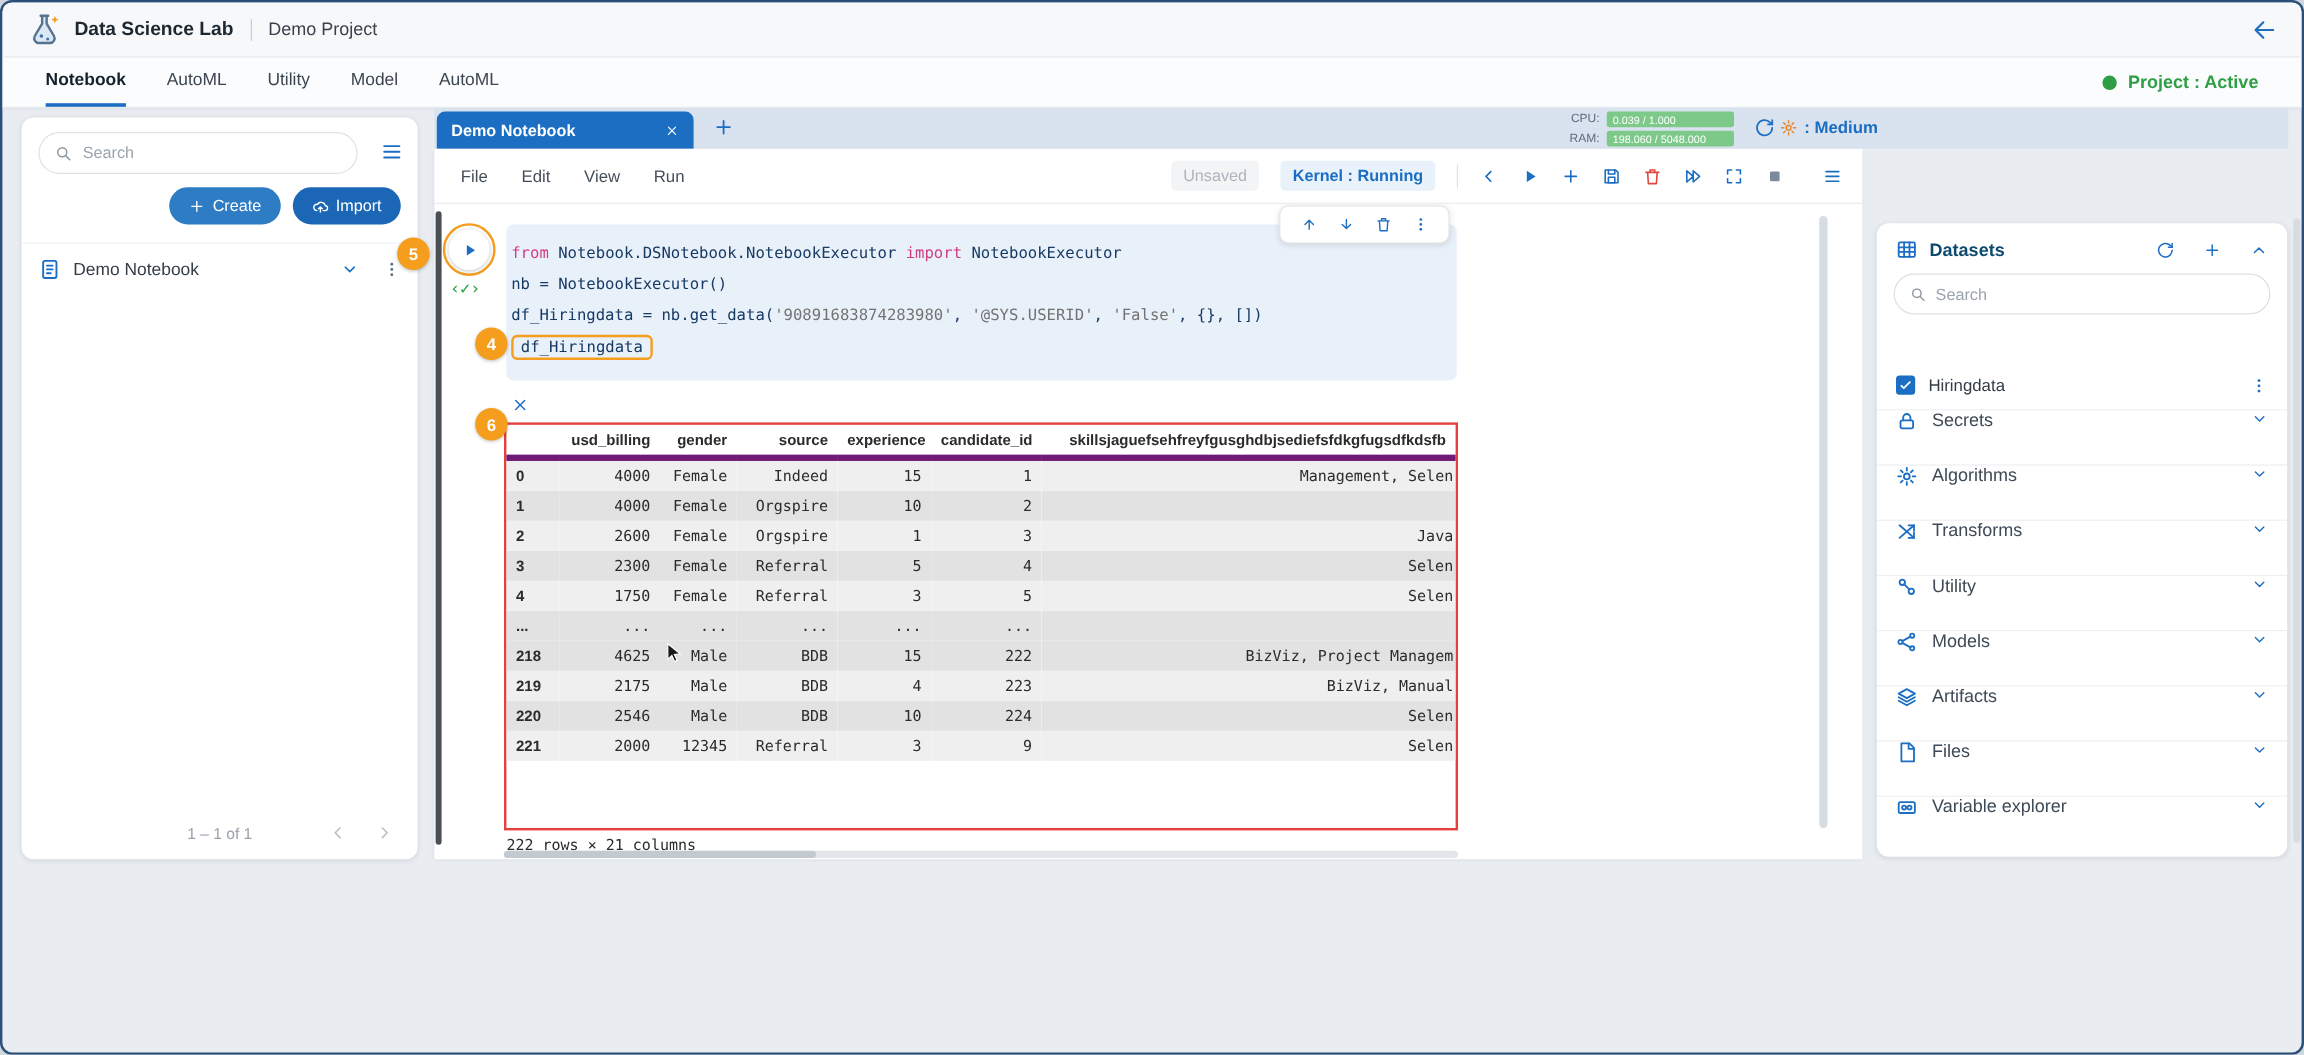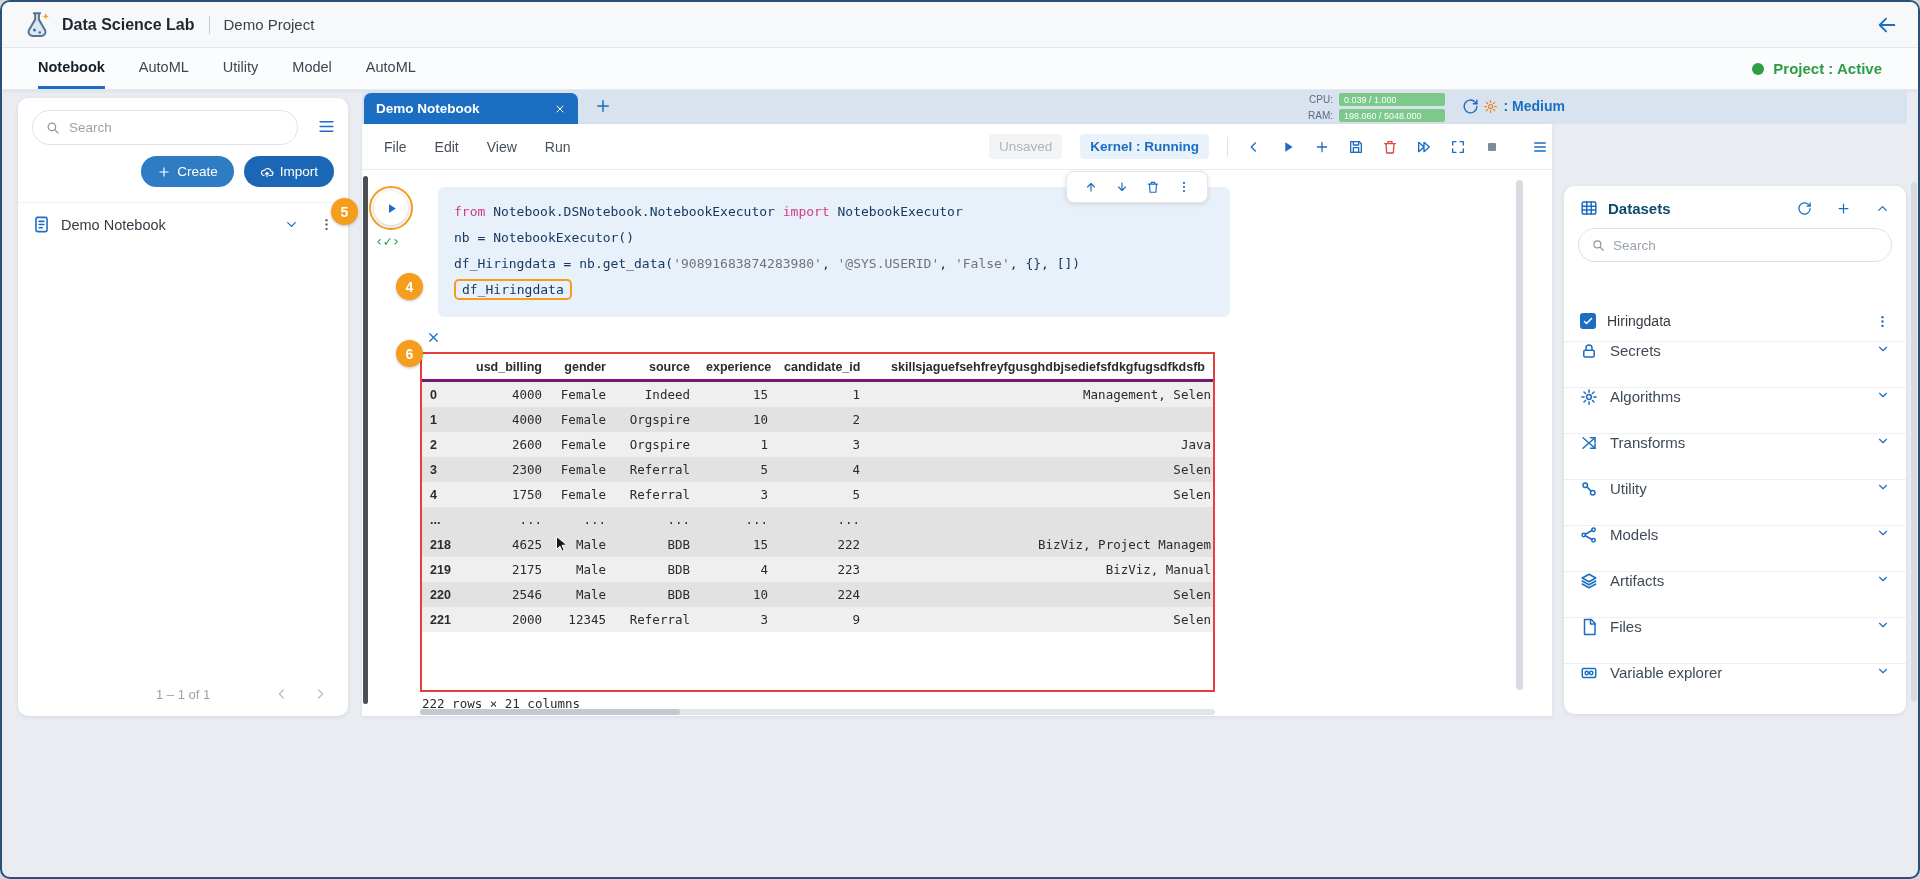--- a/index.html
+++ b/index.html
@@ -51,52 +51,52 @@
   .res-row { display:flex; align-items:center; gap:6px; }
   .res-lbl { width:30px; text-align:right; font-size:10px; color:#5d6b7e; }
   .res-badge { width:106px; height:13px; background:#7cc98a; color:#fff; font-size:9px; display:flex; align-items:center; padding:0 5px; border-radius:2px; }
   .strip-refresh { position:absolute; right:428px; top:8px; color:#1b6ec2; font-size:17px; display:flex; cursor:pointer; }
   .medium { position:absolute; right:342px; top:8px; display:flex; align-items:center; gap:6px; }
   .medium .gear { color:#e8872a; font-size:15px; display:flex; }
   .medium .m-lbl { font-size:14px; color:#1b6ec2; font-weight:600; }
 
   
   .main-card { position:absolute; left:360px; top:122px; width:1190px; height:592px; background:#fff; box-shadow:0 1px 4px rgba(25,39,60,.08); }
-  .menubar { height:46px; display:flex; align-items:center; padding:0 4px 0 22px; border-bottom:1px solid #ececf0; gap:28px; }
+  .menubar { height:46px; display:flex; align-items:center; padding:0 17px 0 22px; border-bottom:1px solid #ececf0; gap:28px; }
   .menu-item { font-size:14px; color:#454f59; cursor:pointer; }
   .mb-right { margin-left:auto; display:flex; align-items:center; gap:18px; }
   .unsaved { font-size:13.5px; color:#aeb4bc; background:#f3f4f6; padding:5px 10px; border-radius:4px; }
   .kernel { font-size:13.5px; color:#1b6ec2; background:#e9f2fb; padding:5px 10px; border-radius:4px; font-weight:600; }
   .mb-sep { width:1px; height:20px; background:#e0e3e7; }
   .tb-ic { font-size:16px; color:#1b6ec2; display:flex; cursor:pointer; }
   .tb-ic.red { color:#e0483f; }
   .tb-ic.gray { color:#7b8b9b; }
   .tb-ic.last { margin-left:14px; }
 
   .nbarea { position:relative; height:545px; overflow:hidden; }
   .gutter-bar { position:absolute; left:1px; top:6px; width:5px; height:528px; background:#4a4f55; border-radius:3px; }
   .run-ring { position:absolute; left:7px; top:16px; width:44px; height:44px; border:2.5px solid #f59d1d; border-radius:50%; }
   .run-btn { position:absolute; left:12px; top:21px; width:34px; height:34px; background:#fff; border-radius:50%; box-shadow:0 1px 4px rgba(0,0,0,.22); display:flex; align-items:center; justify-content:center; color:#1b6ec2; font-size:15px; cursor:pointer; }
   .exec-check { position:absolute; left:13px; top:63px; color:#2aa149; font-size:14px; font-family:"DejaVu Sans Mono", monospace; }
 
-  .code-block { position:absolute; left:60px; top:17px; width:792px; height:130px; background:#e8f0fa; border-radius:6px; padding:12px 16px; font-family:"DejaVu Sans Mono", monospace; font-size:13px; color:#173a63; cursor:text;margin-left:16px; }
+  .code-block { position:absolute; left:60px; top:17px; width:792px; height:130px; background:#e8f0fa; border-radius:6px; padding:12px 4px; font-family:"DejaVu Sans Mono", monospace; font-size:13px; color:#173a63; cursor:text; }
   .code-line { line-height:26px; white-space:pre; }
   .tok-kw { color:#d23c82; }
   .tok-str { color:#737373; }
   .tok-txt { color:#173a63; }
   .tok-boxed { border:2px solid #f59d1d; border-radius:5px; padding:1px 6px; }
 
   .cell-toolbar { position:absolute; left:704px; top:1px; width:142px; height:32px; background:#fff; border:1px solid #e4e6ea; border-radius:8px; box-shadow:0 1px 5px rgba(0,0,0,.12); display:flex; align-items:center; justify-content:space-around; padding:0 8px; }
   .cell-toolbar .tb-ic { font-size:14px; }
 
   .out-close { position:absolute; left:64px; top:160px; color:#1b6ec2; font-size:15px; display:flex; cursor:pointer; }
 
   .df-wrap { position:absolute; left:58px; top:182px; width:795px; height:340px; border:2px solid #e5403b; overflow:hidden; background:#fff; }
   table.df { width:100%; border-collapse:collapse; table-layout:fixed; }
-  table.df th { font-family:"Liberation Sans", sans-serif; font-size:12.5px; font-weight:bold; color:#2b2b2b; padding:6px 8px 5px; text-align:right; border-bottom:3px solid #701a75; overflow:hidden; white-space:nowrap; }
+  table.df th { font-family:"Liberation Sans", sans-serif; font-size:12.5px; font-weight:bold; color:#2b2b2b; padding:6px 8px 5px; text-align:right; border-bottom:5px solid #701a75; overflow:hidden; white-space:nowrap; }
   table.df th:first-child { text-align:left; }
   table.df td { font-family:"DejaVu Sans Mono", monospace; font-size:12.5px; color:#2b2b2b; padding:5px 8px; text-align:right; white-space:nowrap; overflow:hidden; }
   table.df td.idx { font-weight:bold; text-align:left; font-family:"Liberation Sans", sans-serif; }
   table.df td.skills { padding-right:2px; }
   table.df tr.even td { background:#efefef; }
   table.df tr.odd td { background:#e2e2e2; }
   .df-footer { position:absolute; left:60px; top:526px; font-family:"DejaVu Sans Mono", monospace; font-size:12.5px; color:#2b2b2b; }
   .h-scroll { position:absolute; left:58px; top:539px; width:795px; height:6px; background:#e2e6ea; border-radius:3px; }
   .h-scroll .thumb { width:260px; height:6px; background:#c3c9d1; border-radius:3px; }
   .nb-vscroll { position:absolute; left:1154px; top:10px; width:7px; height:510px; background:#d7dce2; border-radius:4px; }

